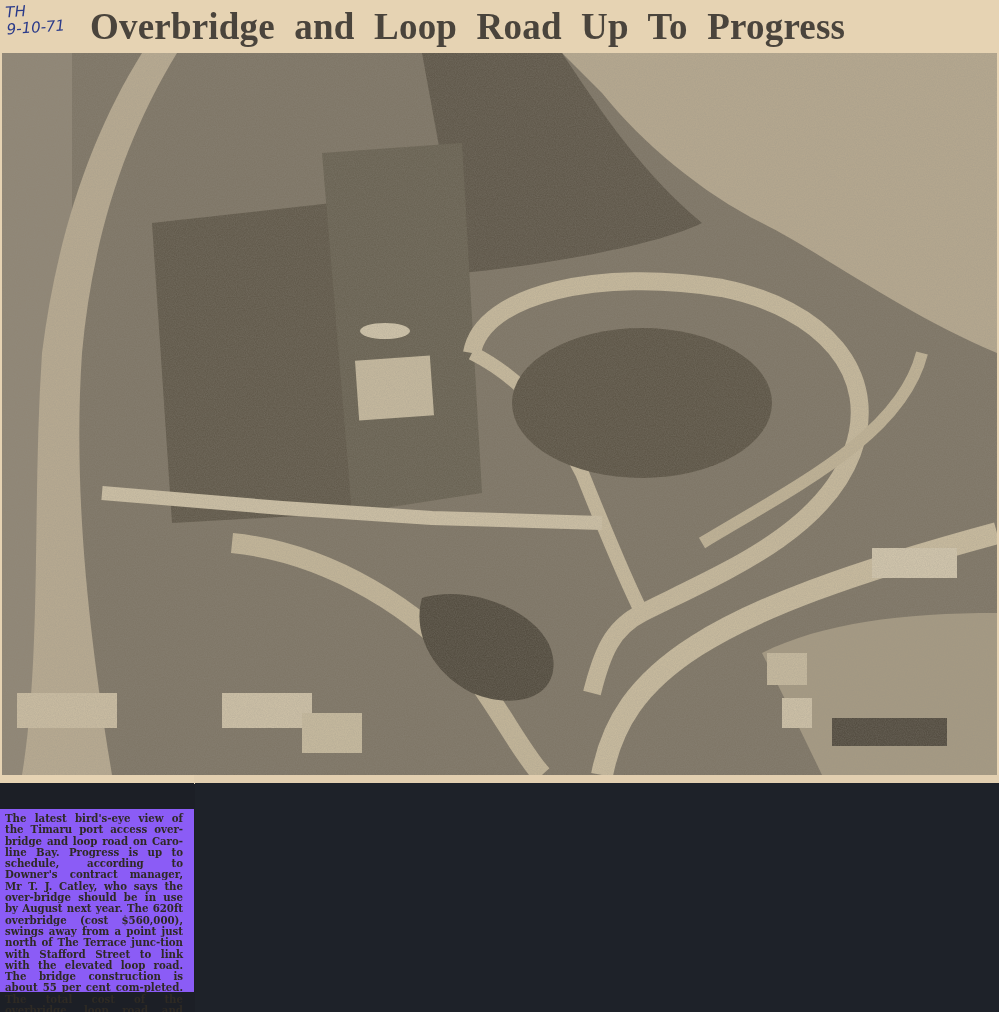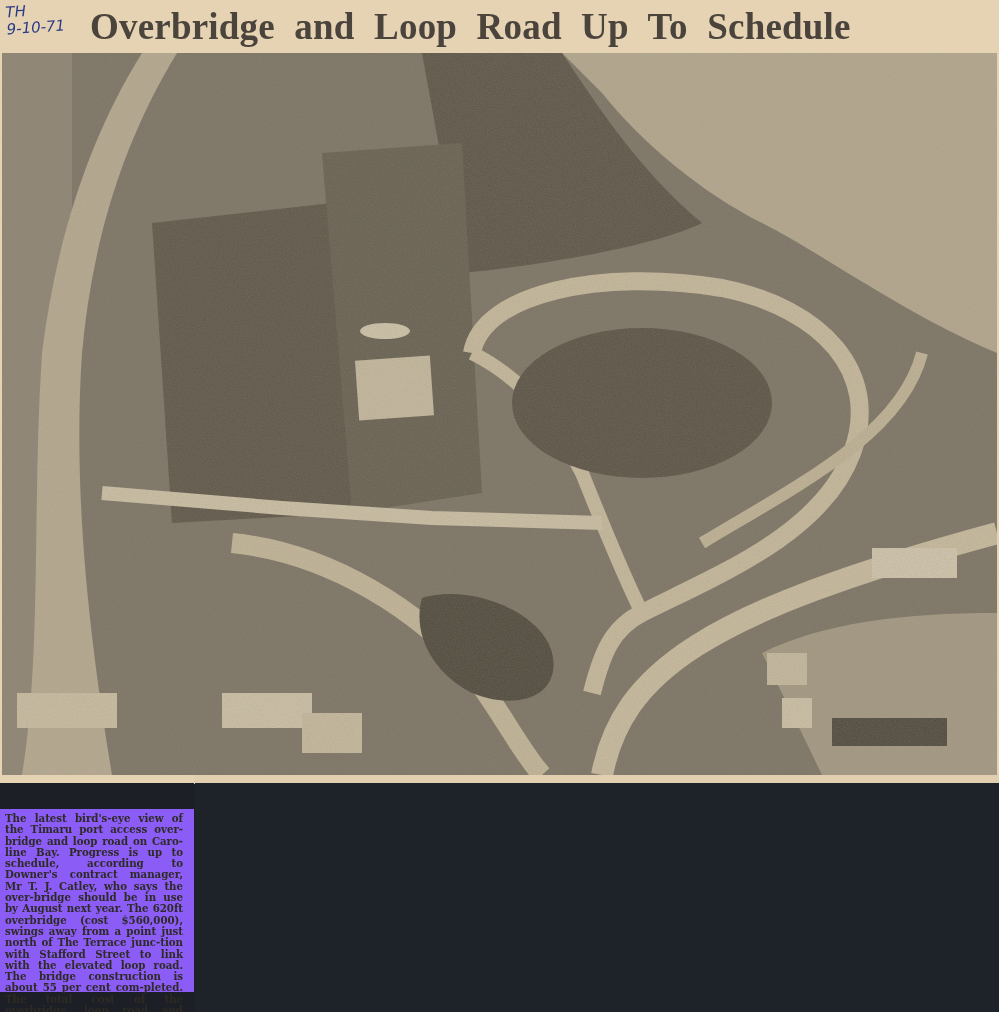--- a/index.html
+++ b/index.html
@@ -49,21 +49,21 @@
     }
   </style>
 </head>
 <body>
 
 <div class="clipping-top">
   <div class="handwritten">
     <div>TH</div>
     <div>9-10-71</div>
   </div>
-  <div class="headline">Overbridge and Loop Road Up To Schedule</div>
+  <div class="headline">Overbridge and Loop Road Up To Progress</div>
 </div>
 
 <div class="photo">
   <svg width="995" height="722" viewBox="0 0 995 722" xmlns="http://www.w3.org/2000/svg">
     <defs>
       <filter id="grain">
         <feTurbulence type="fractalNoise" baseFrequency="0.9" numOctaves="2" seed="3"></feTurbulence>
         <feColorMatrix type="matrix" values="0 0 0 0 0.3  0 0 0 0 0.28  0 0 0 0 0.24  0 0 0 0.35 0"></feColorMatrix>
       </filter>
     </defs>

